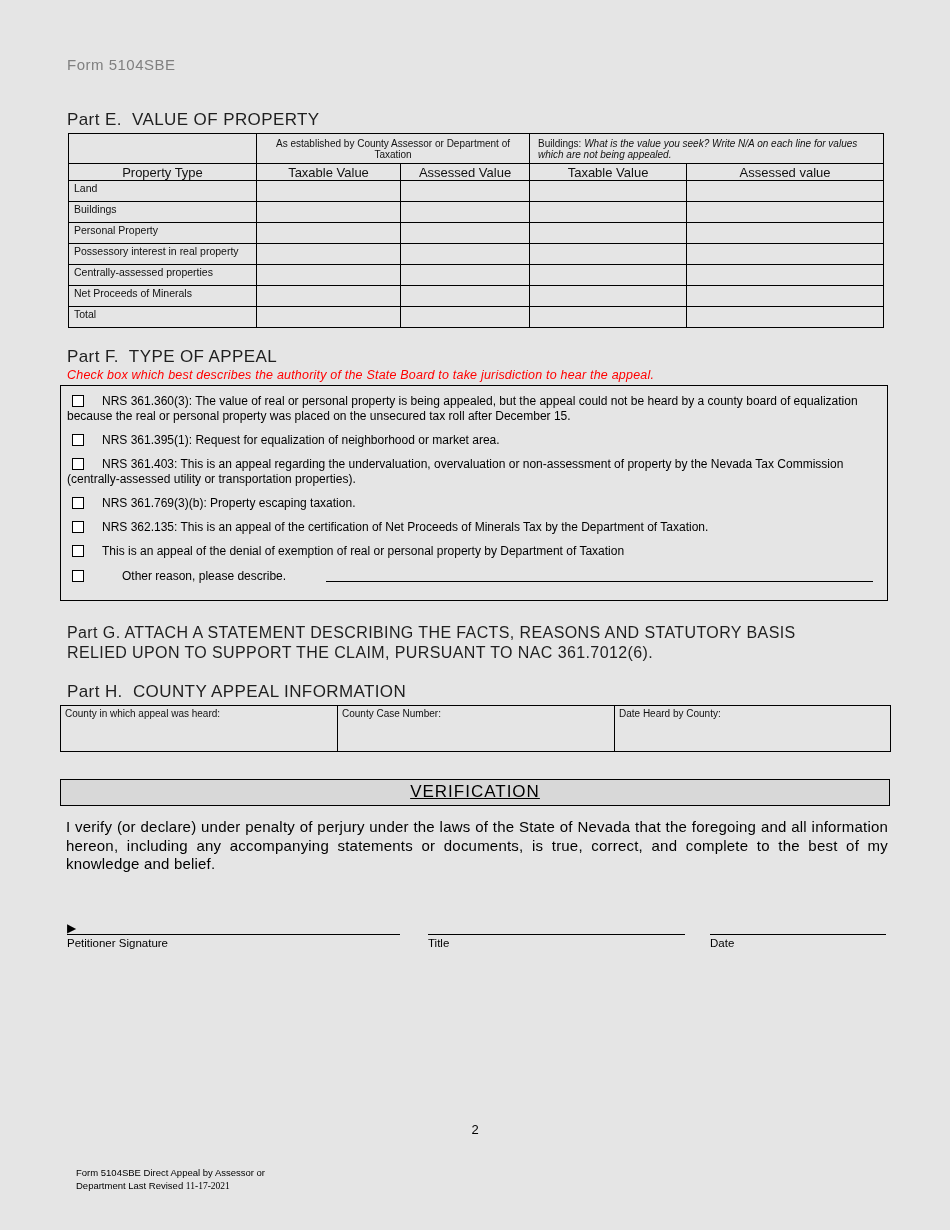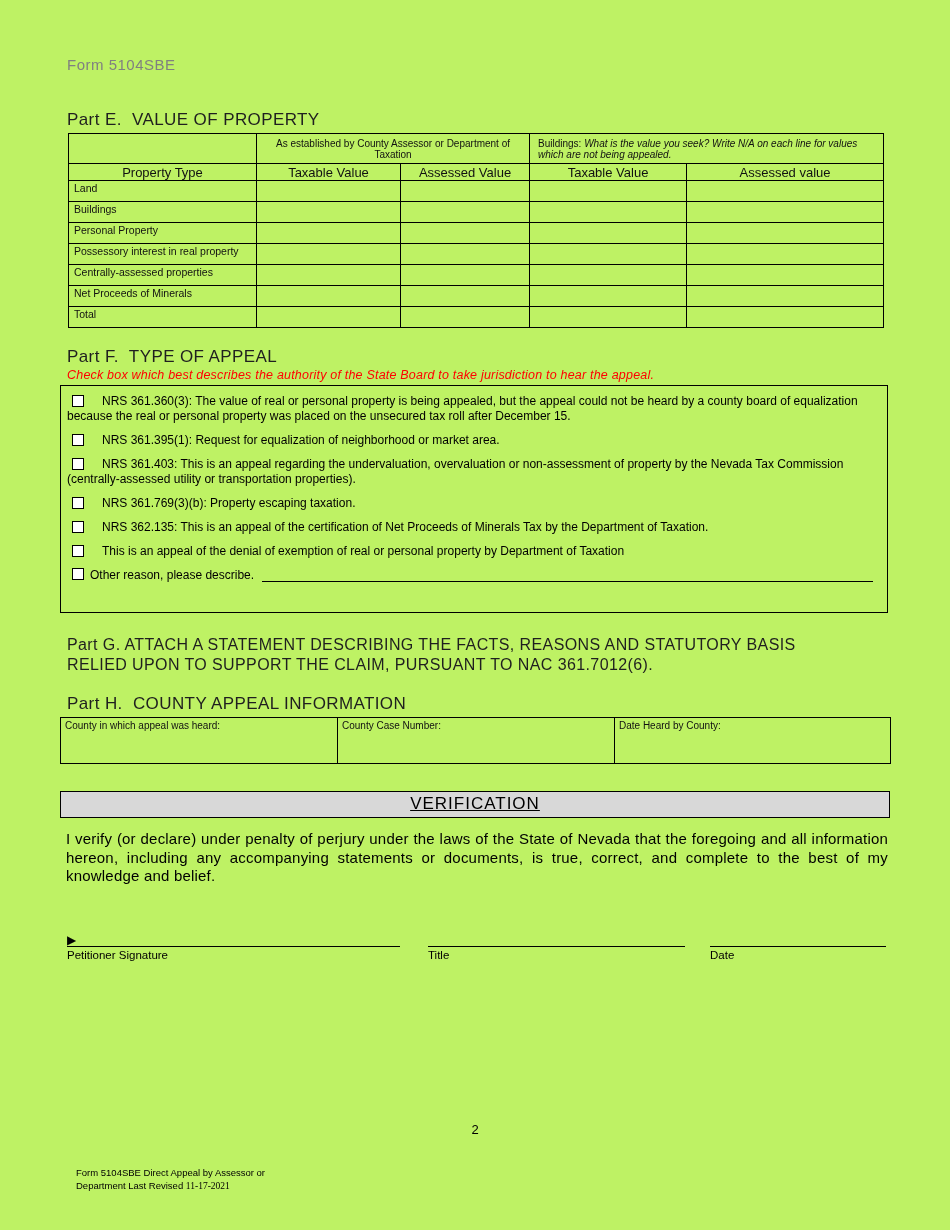--- a/index.html
+++ b/index.html
@@ -5,21 +5,21 @@
   * { margin: 0; padding: 0; box-sizing: border-box; }
   html, body { background: #ffffff; }
   body {
     font-family: "Liberation Sans", sans-serif;
     color: #111111;
   }
   .page {
     position: relative;
     width: 950px;
     height: 1230px;
-    background: #bef264;
+    background: #e5e5e5;
     overflow: hidden;
   }
   .content { padding: 56px 60px 0 60px; }
 
   .form-id {
     margin-left: 7px;
     font-size: 15px;
     color: #808080;
     letter-spacing: 0.5px;
   }
@@ -99,22 +99,23 @@
     width: 12px;
     height: 12px;
     border: 1.5px solid #000;
     margin-left: 5px;
     margin-right: 18px;
     vertical-align: -2px;
     background: #fff;
   }
   .option-other {
     display: flex;
-    align-items: flex-start;
-    margin-bottom: 12px;
+    align-items: center;
+    margin-bottom: 0;
+    gap: 32px;
   }
   .option-other .checkbox { margin-right: 6px; flex: 0 0 auto; }
   .option-other .other-label { flex: 0 0 auto; padding-bottom: 0; }
   .fill-line {
     flex: 1 1 auto;
     border-bottom: 1.5px solid #000;
     margin: 0 2px 2px 8px;
     height: 14px;
   }
 

